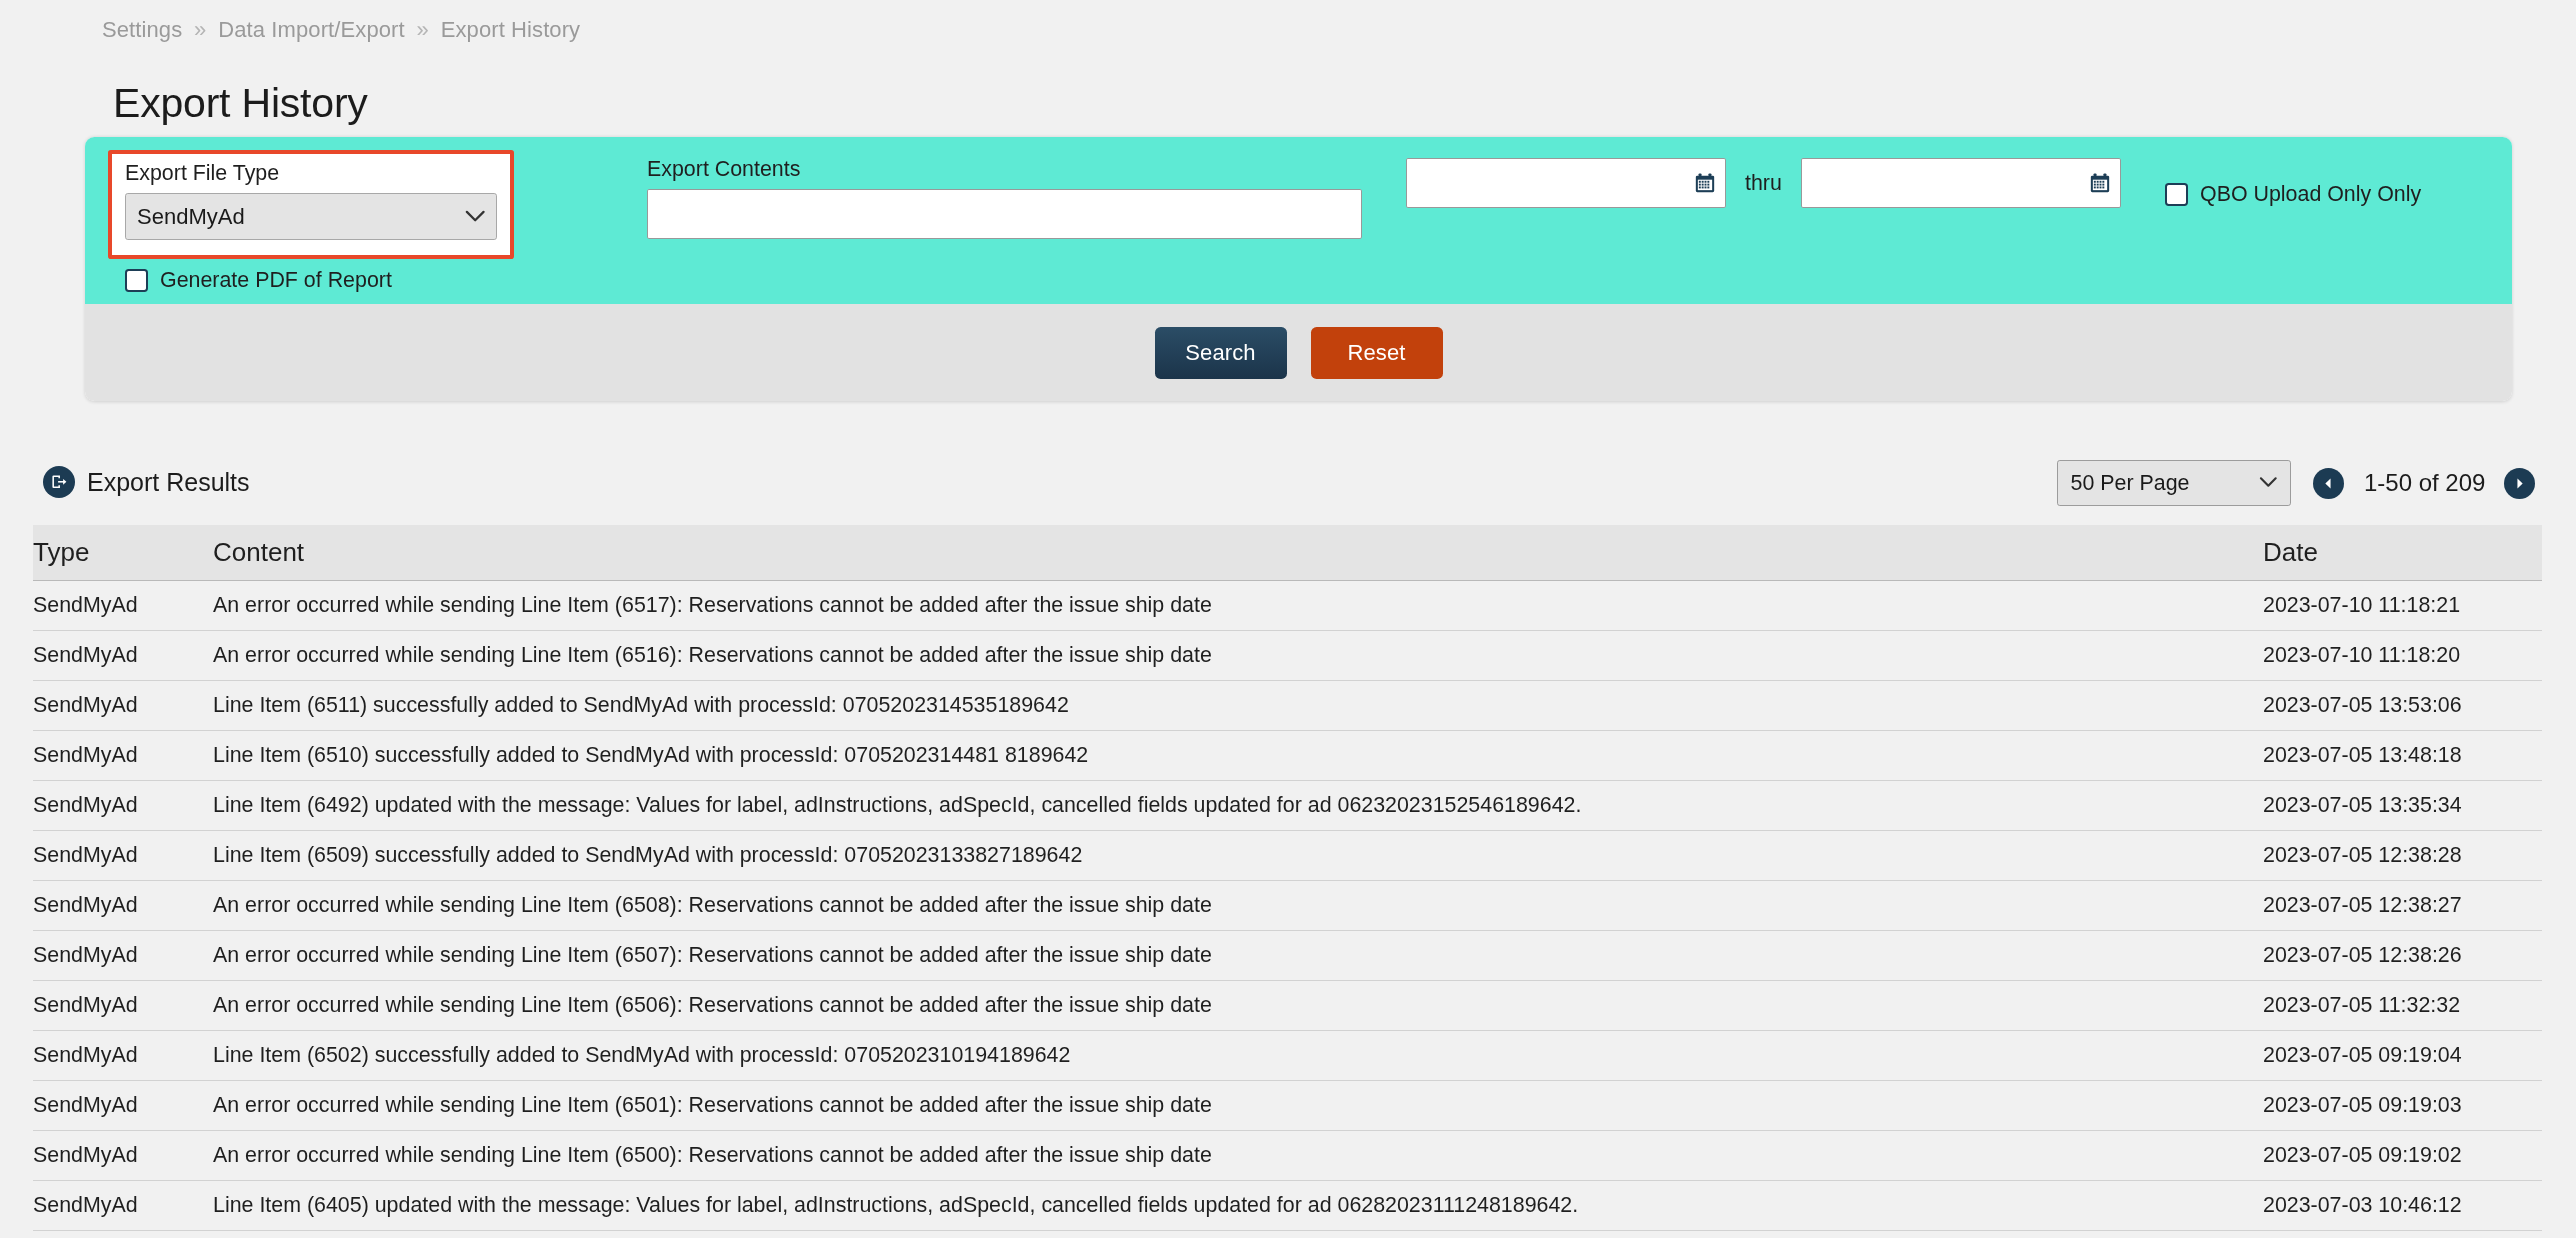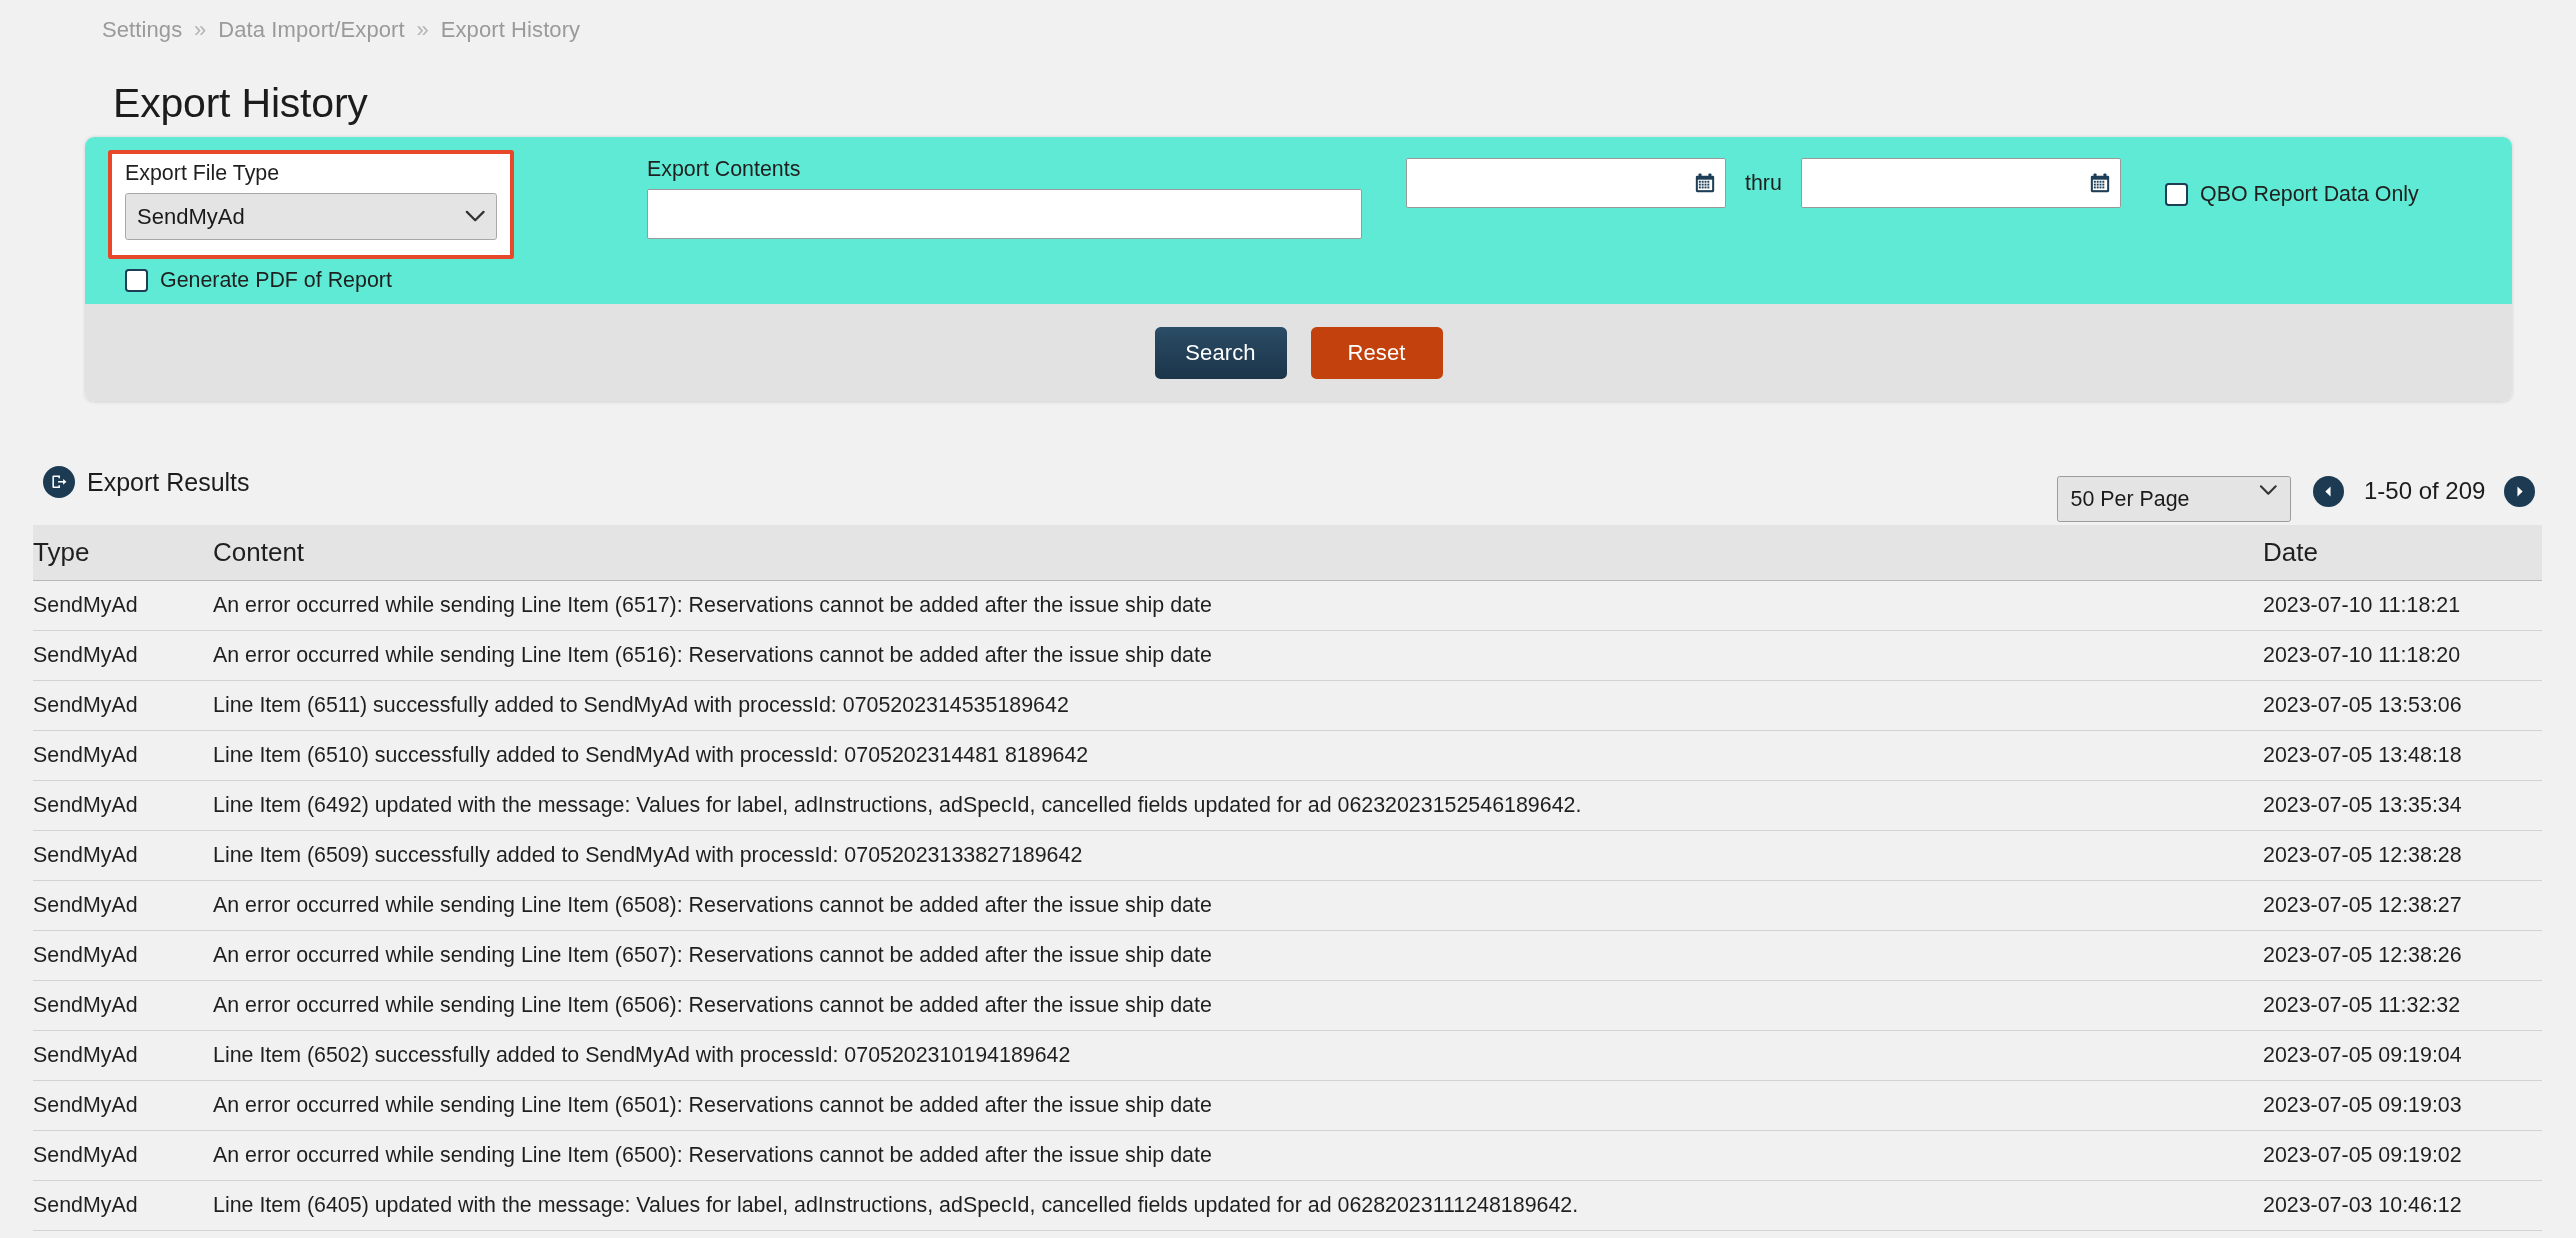--- a/index.html
+++ b/index.html
@@ -243,21 +243,20 @@
     appearance: none;
     width: 100%;
     height: 46px;
     background: #e4e4e4;
     border: 0.9px solid #9c9c9c;
     border-radius: 2.8px;
     font-size: 21.4px;
     font-family: "Liberation Sans", sans-serif;
     color: #1a1a1a;
     padding: 0 35px 0 13px;
-    margin-top: 16px;
   }
   .per-page-wrap .chev {
     position: absolute;
     right: 13px;
     top: 50%;
     transform: translateY(-50%);
     pointer-events: none;
     font-size: 17.6px;
     color: #333;
   }
@@ -409,21 +408,21 @@
                   <rect x="14.6" y="15.8" width="2.1" height="2.1"></rect>
               </g>
             </svg>
           </span>
         </div>
       </div>
     </div>
 
     <div class="fld-qbo">
       <span class="cbx"></span>
-      <span class="cbx-label">QBO Report Data Only</span>
+      <span class="cbx-label">QBO Upload Only Only</span>
     </div>
 
   </div>
 
   <div class="panel-footer">
     <button class="btn btn-primary">Search</button>
     <button class="btn btn-secondary">Reset</button>
   </div>
 </div>
 

